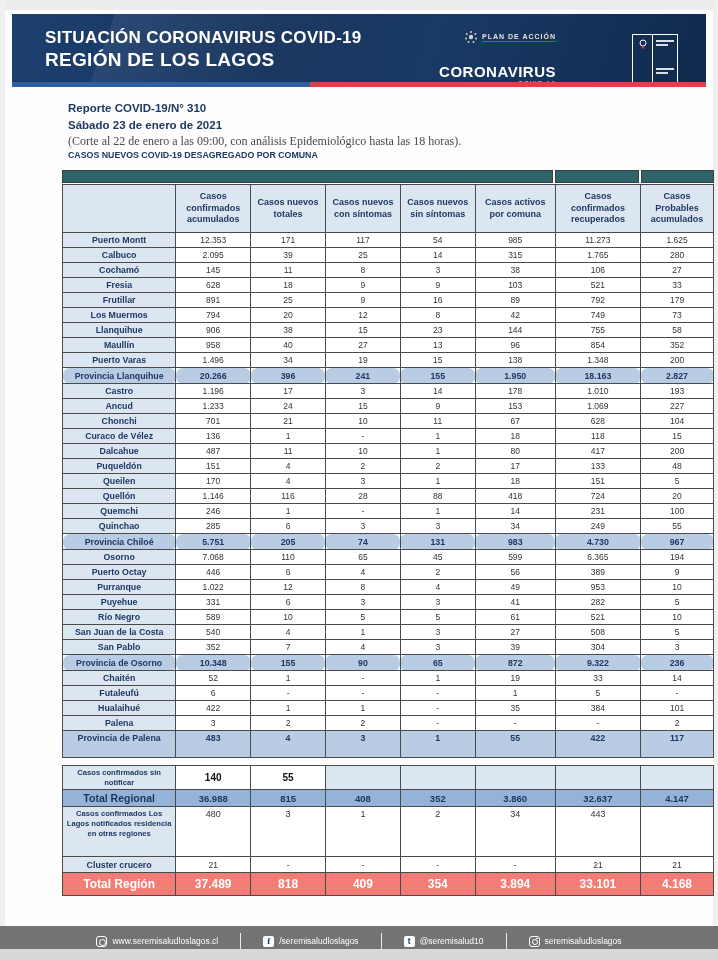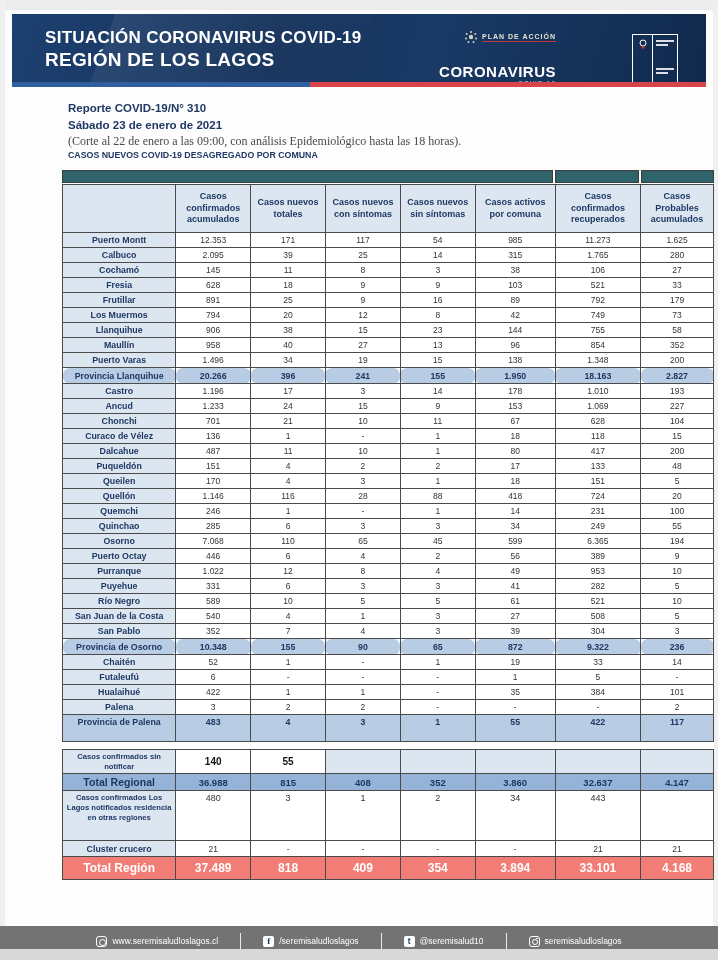--- a/index.html
+++ b/index.html
@@ -377,20 +377,30 @@
           <tr class="r-comuna">
             <td class="lbl">Quinchao</td>
             <td class="val">285</td>
             <td class="val">6</td>
             <td class="val">3</td>
             <td class="val">3</td>
             <td class="val">34</td>
             <td class="val">249</td>
             <td class="val">55</td>
           </tr>
+          <tr class="r-provincia">
+            <td class="lbl">Provincia Chiloé</td>
+            <td class="val">5.751</td>
+            <td class="val">205</td>
+            <td class="val">74</td>
+            <td class="val">131</td>
+            <td class="val">983</td>
+            <td class="val">4.730</td>
+            <td class="val">967</td>
+          </tr>
           <tr class="r-comuna">
             <td class="lbl">Osorno</td>
             <td class="val">7.068</td>
             <td class="val">110</td>
             <td class="val">65</td>
             <td class="val">45</td>
             <td class="val">599</td>
             <td class="val">6.365</td>
             <td class="val">194</td>
           </tr>

